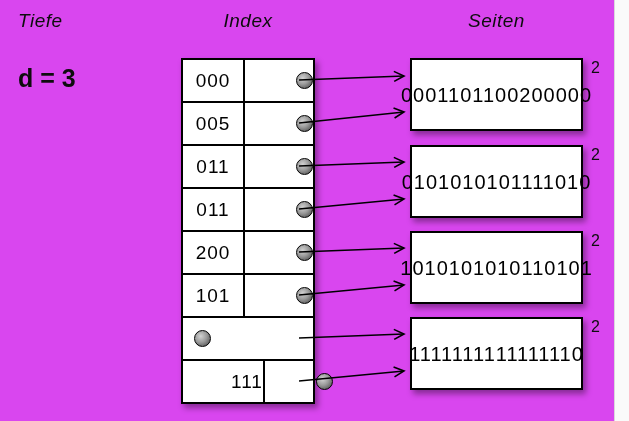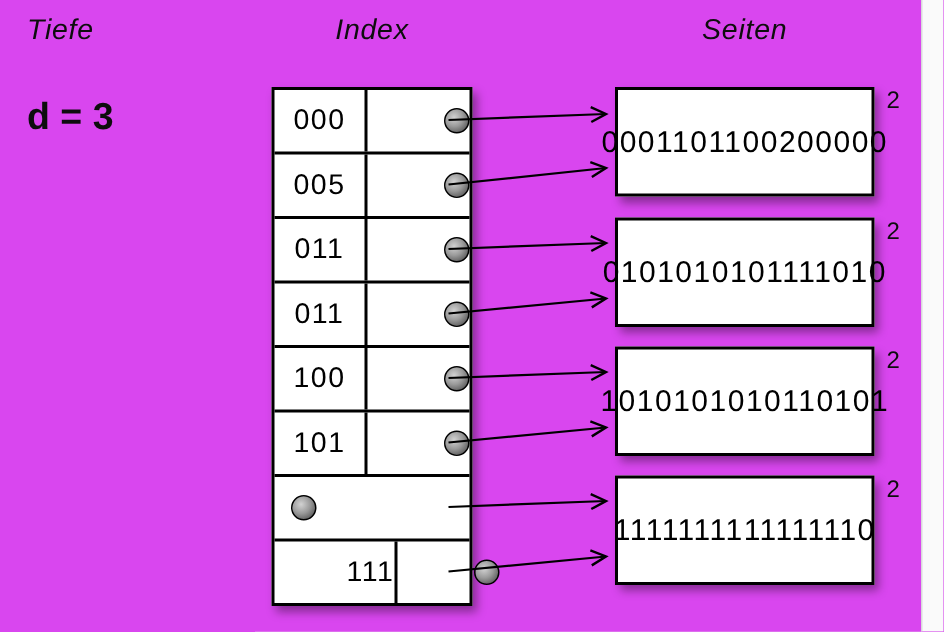--- a/index.html
+++ b/index.html
@@ -102,21 +102,21 @@
           <span class="dot"></span>
         </div>
     </div>
     <div class="irow">
       <div class="cell-bits">011</div>
       <div class="cell-ptr">
           <span class="dot"></span>
         </div>
     </div>
     <div class="irow">
-      <div class="cell-bits">100</div>
+      <div class="cell-bits">200</div>
       <div class="cell-ptr">
           <span class="dot"></span>
         </div>
     </div>
     <div class="irow">
       <div class="cell-bits">101</div>
       <div class="cell-ptr">
           <span class="dot"></span>
         </div>
     </div>

